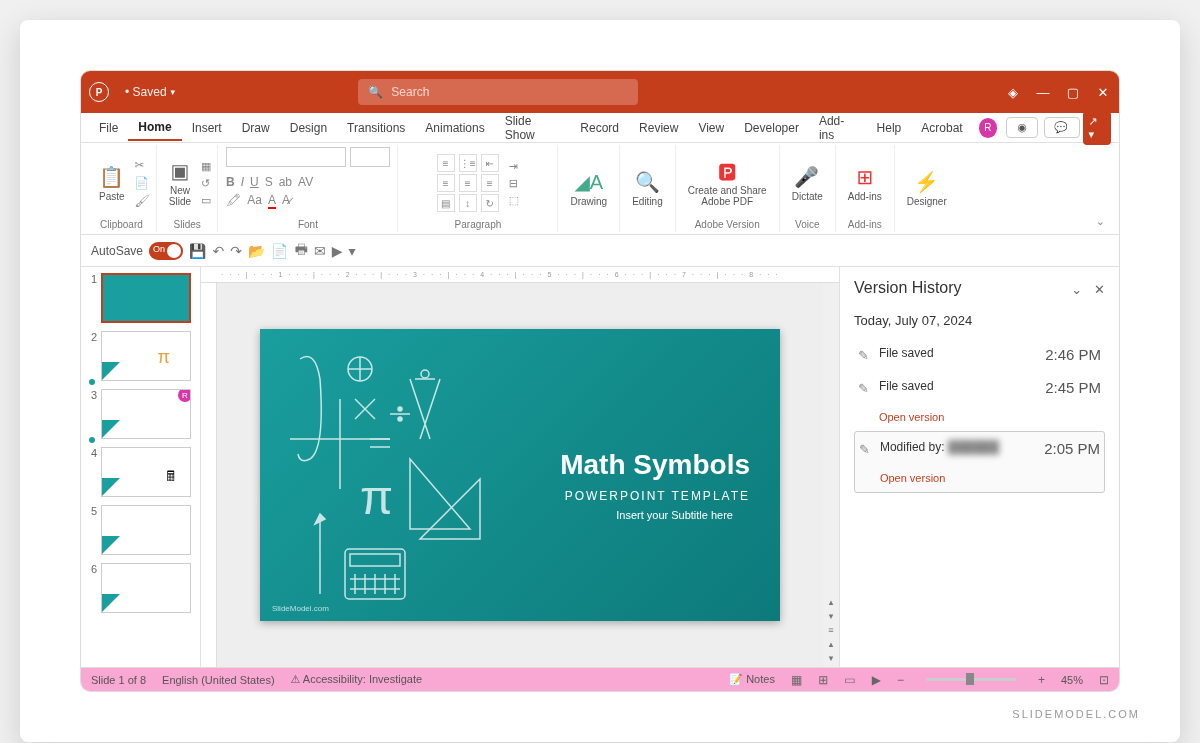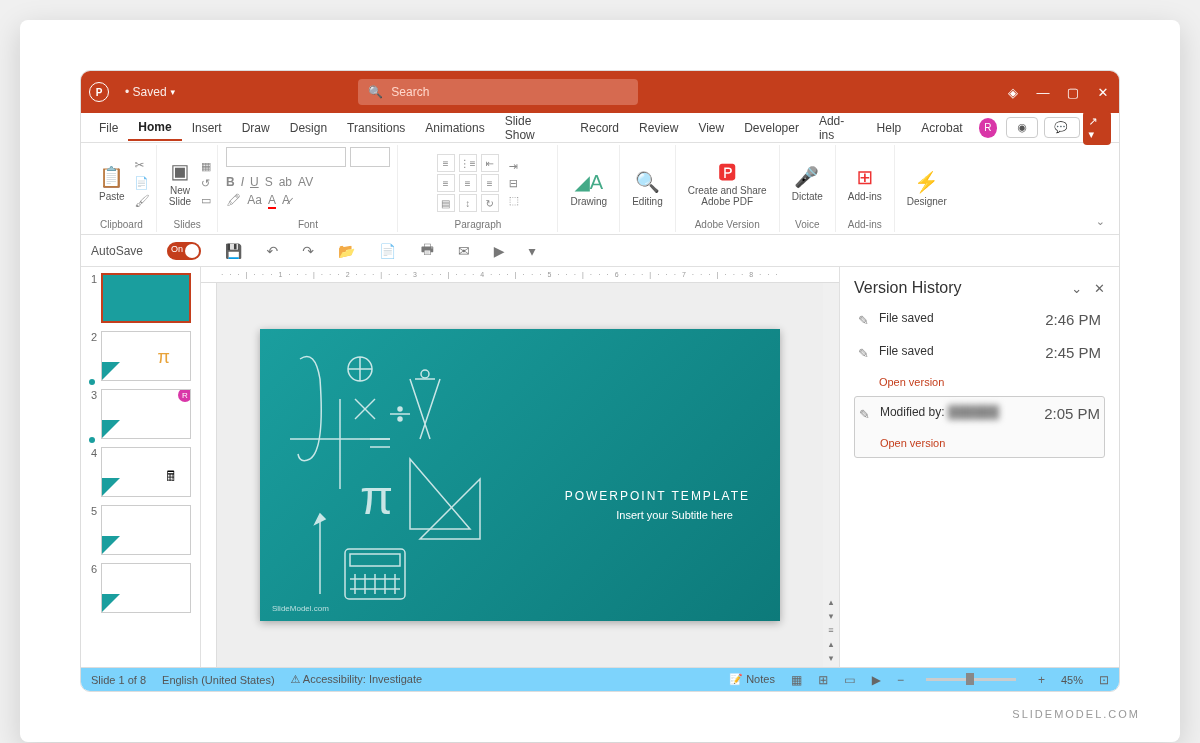--- a/index.html
+++ b/index.html
@@ -29,21 +29,21 @@
 .rlabel{font-size:10px;color:#777;text-align:center;margin-top:auto;white-space:nowrap}
 .bigbtn{display:flex;flex-direction:column;align-items:center;justify-content:center;padding:2px 6px;gap:2px;color:#555}
 .bigbtn .icn{font-size:20px;color:#666}
 .bigbtn .lbl{font-size:10px;text-align:center;line-height:1.1}
 .smgrid{display:grid;grid-template-columns:repeat(3,20px);gap:2px;align-content:start}
 .smcell{width:18px;height:18px;border:1px solid #ddd;display:flex;align-items:center;justify-content:center;font-size:10px;color:#888}
 .fontbox{width:120px;height:20px;border:1px solid #ccc}
 .fontrow{display:flex;gap:4px;align-items:center;margin-bottom:4px}
 .fbtns{display:flex;gap:6px;color:#888;font-size:12px}
 .collapse{margin-left:auto;align-self:flex-end;padding:4px 8px;color:#888}
-.qat{height:32px;background:#fff;border-bottom:1px solid #e0e0e0;display:flex;align-items:center;padding:0 10px;font-size:12px;gap:24px;color:#555}
+.qat{height:32px;background:#fff;border-bottom:1px solid #e0e0e0;display:flex;align-items:center;padding:0 10px;font-size:12px;gap:6px;color:#555}
 .toggle{width:34px;height:18px;background:#c43e1c;border-radius:10px;position:relative}
 .toggle .knob{width:14px;height:14px;background:#fff;border-radius:50%;position:absolute;top:2px;right:2px}
 .toggle .on{position:absolute;left:4px;top:2px;color:#fff;font-size:9px}
 .qicn{color:#777;font-size:14px}
 .workspace{display:flex;height:400px;background:#f3f3f3}
 .thumbs{width:120px;background:#fff;border-right:1px solid #e0e0e0;overflow:hidden;padding:6px 4px}
 .thumb{display:flex;gap:4px;margin-bottom:8px;align-items:flex-start;position:relative}
 .tnum{font-size:11px;color:#666;width:12px;text-align:right}
 .tbox{width:90px;height:50px;border:1px solid #ccc;background:#fff;position:relative;overflow:hidden}
 .thumb.sel .tbox{border:2px solid #c43e1c}
@@ -57,33 +57,33 @@
 .ruler-v{width:16px;background:#fff;border-right:1px solid #ddd}
 .canvas{flex:1;background:#eee;display:flex;align-items:center;justify-content:center;position:relative}
 .slide{width:520px;height:292px;background:linear-gradient(135deg,#1a9e9e,#0d7a7a);box-shadow:0 2px 8px rgba(0,0,0,.3);position:relative;color:#fff;overflow:hidden}
 .slide .mtitle{position:absolute;right:30px;top:120px;font-size:28px;font-weight:600}
 .slide .msub{position:absolute;right:30px;top:160px;font-size:12px;letter-spacing:2px}
 .slide .msub2{position:absolute;right:47px;top:180px;font-size:11px}
 .slide .watermark{position:absolute;left:12px;bottom:8px;font-size:8px;opacity:.7}
 .mathsvg{position:absolute;left:10px;top:10px;width:260px;height:270px;opacity:.9}
 .scrollv{width:16px;background:#f0f0f0;display:flex;flex-direction:column;align-items:center;justify-content:flex-end;padding:4px 0;gap:4px;font-size:9px;color:#777}
 .panel{width:280px;background:#fff;border-left:1px solid #e0e0e0;padding:12px 14px;font-size:12px;color:#333}
-.phead{display:flex;align-items:center;margin-bottom:6px}
+.phead{display:flex;align-items:flex-end;margin-bottom:16px}
 .phead .pt{font-size:16px;font-weight:400;color:#333}
 .phead .pacts{margin-left:auto;display:flex;gap:12px;color:#666;font-size:13px}
 .pdate{font-size:13px;color:#333;margin-bottom:10px}
 .pentry{display:flex;gap:10px;padding:8px 4px;align-items:flex-start}
 .pentry.sel{border:1px solid #ccc;border-radius:3px;background:#fafafa}
 .pentry .peicn{color:#888;font-size:13px;margin-top:2px}
 .pentry .pebody{flex:1}
 .pentry .petxt{font-size:12px;color:#333}
 .pentry .pelink{font-size:11px;color:#c43e1c;margin-top:18px}
 .pentry .petime{font-size:15px;color:#555}
 .blurred{filter:blur(3px);color:#888}
-.status{height:24px;background:#7dd3fc;border-top:1px solid #ddd;display:flex;align-items:center;font-size:11px;color:#555;padding:0 10px;gap:16px}
+.status{height:24px;background:#f9a8d4;border-top:1px solid #ddd;display:flex;align-items:center;font-size:11px;color:#555;padding:0 10px;gap:16px}
 .status .spacer{flex:1}
 .zoombar{width:90px;height:3px;background:#ccc;position:relative;margin:0 6px}
 .zoombar .zk{width:8px;height:12px;background:#888;position:absolute;left:40px;top:-5px}
 .sticn{font-size:12px;color:#666}
 .brand{position:absolute;right:40px;bottom:22px;font-size:11px;letter-spacing:2px;color:#999}
 </style>
 </head>
 <body>
 
 <div class="frame">
@@ -355,20 +355,21 @@
                     <line x1="95" y1="235" x2="95" y2="255"></line>
                     <line x1="105" y1="235" x2="105" y2="255"></line>
                     <line x1="115" y1="235" x2="115" y2="255"></line>
                     <line x1="125" y1="235" x2="125" y2="255"></line>
               <line x1="80" y1="240" x2="130" y2="240"></line>
                     <line x1="80" y1="250" x2="130" y2="250"></line>
               <line x1="50" y1="180" x2="50" y2="255"></line>
                     <path d="M45 185 L55 180 L50 175 Z" fill="#fff"></path>
             </g>
           </svg>
+          <div class="mtitle">Math Symbols</div>
           <div class="msub">POWERPOINT TEMPLATE</div>
           <div class="msub2">Insert your Subtitle here</div>
           <div class="watermark">SlideModel.com</div>
         </div>
       </div>
       <div class="scrollv">
         <span>▴</span>
               <span>▾</span>
               <span>≡</span>
               <span>▴</span>
@@ -378,20 +379,21 @@
   </div>
 
   <div class="panel">
     <div class="phead">
       <span class="pt">Version History</span>
       <span class="pacts">
         <span>⌄</span>
         <span>✕</span>
       </span>
     </div>
+    <div class="pdate">Today, July 07, 2024</div>
     <div class="pentry">
       <span class="peicn">✎</span>
       <div class="pebody">
               <div class="petxt">File saved</div>
             </div>
       <span class="petime">2:46 PM</span>
     </div>
     <div class="pentry">
       <span class="peicn">✎</span>
       <div class="pebody">

